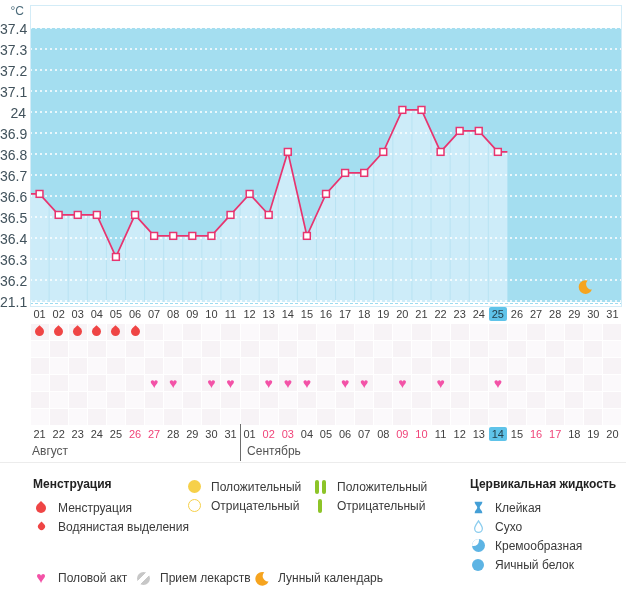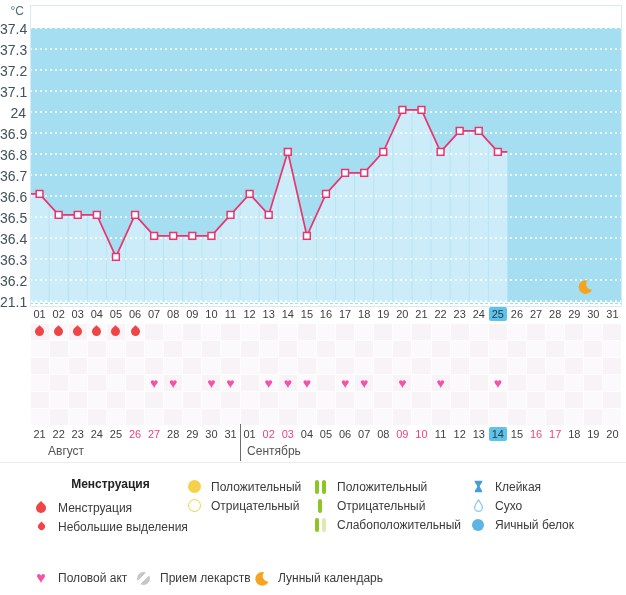--- a/index.html
+++ b/index.html
@@ -399,21 +399,21 @@
       <div class="cell" style="left: 477.92px; top: 85.5px; width: 18.1px; height: 16px;"></div>
       <div class="cell alt" style="left: 497.02px; top: 85.5px; width: 18.1px; height: 16px;"></div>
       <div class="cell" style="left: 516.11px; top: 85.5px; width: 18.1px; height: 16px;"></div>
       <div class="cell alt" style="left: 535.21px; top: 85.5px; width: 18.1px; height: 16px;"></div>
       <div class="cell" style="left: 554.31px; top: 85.5px; width: 18.1px; height: 16px;"></div>
       <div class="cell alt" style="left: 573.4px; top: 85.5px; width: 18.1px; height: 16px;"></div>
     </div>
 
   <div id="calendar">
     <div id="month-divider" style="left: 210.065px;"></div>
-    <div class="month" id="month-0" style="left: 18px;">Август</div>
+    <div class="month" id="month-0" style="left: 2px;">Август</div>
     <div class="month" id="month-1" style="left: 217.065px;">Сентябрь</div>
   <div class="cal-date" style="left: 0px; width: 19.0968px;">21</div>
       <div class="cal-date" style="left: 19.0968px; width: 19.0968px;">22</div>
       <div class="cal-date" style="left: 38.1935px; width: 19.0968px;">23</div>
       <div class="cal-date" style="left: 57.2903px; width: 19.0968px;">24</div>
       <div class="cal-date" style="left: 76.3871px; width: 19.0968px;">25</div>
       <div class="cal-date weekend" style="left: 95.4839px; width: 19.0968px;">26</div>
       <div class="cal-date weekend" style="left: 114.581px; width: 19.0968px;">27</div>
       <div class="cal-date" style="left: 133.677px; width: 19.0968px;">28</div>
       <div class="cal-date" style="left: 152.774px; width: 19.0968px;">29</div>
@@ -437,34 +437,34 @@
       <div class="cal-date weekend" style="left: 496.516px; width: 19.0968px;">16</div>
       <div class="cal-date weekend" style="left: 515.613px; width: 19.0968px;">17</div>
       <div class="cal-date" style="left: 534.71px; width: 19.0968px;">18</div>
       <div class="cal-date" style="left: 553.806px; width: 19.0968px;">19</div>
       <div class="cal-date" style="left: 572.903px; width: 19.0968px;">20</div>
     </div>
 
   <div id="legend-separator"></div>
 
   <div id="legend">
-    <div class="lg-col" style="left:33px;text-align:center;">
+    <div class="lg-col" style="left:33px;">
       <div class="lg-title">Менструация</div>
       <div class="lg-items">
           <div class="lg-item">
             <span class="ic ic-drop-large">
               <i></i>
             </span>
             <span>Менструация</span>
           </div>
           <div class="lg-item">
             <span class="ic ic-drop-small">
               <i></i>
             </span>
-            <span>Небольшие выделения</span>
+            <span>Водянистая выделения</span>
           </div>
         </div>
     </div>
     <div class="lg-col" style="left:186px;">
       <div class="lg-items">
           <div class="lg-item">
             <span class="ic ic-circle-filled-yellow">
               <i></i>
             </span>
             <span>Положительный</span>
@@ -489,48 +489,46 @@
             <span>Положительный</span>
           </div>
           <div class="lg-item">
             <span class="ic ic-one-bar">
               <span class="bars">
                 <span class="bar"></span>
               </span>
             </span>
             <span>Отрицательный</span>
           </div>
-          <div class="lg-item">
-            <span class="ic ic-bar-and-pale-bar">
-              <span class="bars">
-                <span class="bar"></span>
-                <span class="bar pale"></span>
-              </span>
-            </span>
-            <span>Слабоположительный</span>
-          </div>
         </div>
     </div>
     <div class="lg-col" style="left:470px;">
+      <div class="lg-title">Цервикальная жидкость</div>
       <div class="lg-items">
           <div class="lg-item">
             <span class="ic ic-sticky">
               <svg width="15" height="15" viewBox="0 0 14 14">
                 <path d="M3.4 1.6 h7.2 c0 2.7 -2.4 3.6 -2.4 5.4 s2.4 2.7 2.4 5.4 H3.4 c0 -2.7 2.4 -3.6 2.4 -5.4 s-2.4 -2.7 -2.4 -5.4 Z" fill="#449fd6"></path>
               </svg>
             </span>
             <span>Клейкая</span>
           </div>
           <div class="lg-item">
             <span class="ic ic-droplet-outline">
               <svg width="15" height="15" viewBox="0 0 14 14">
                 <path d="M7 1.8 C5.6 3.9 3.4 6.6 3.4 8.9 a3.6 3.6 0 0 0 7.2 0 C10.6 6.6 8.4 3.9 7 1.8 Z" fill="#fff" stroke="#8ccdee" stroke-width="1.2"></path>
               </svg>
             </span>
             <span>Сухо</span>
+          </div>
+          <div class="lg-item">
+            <span class="ic ic-creamy">
+              <i></i>
+            </span>
+            <span>Кремообразная</span>
           </div>
           <div class="lg-item">
             <span class="ic ic-circle-filled-blue">
               <i></i>
             </span>
             <span>Яичный белок</span>
           </div>
         </div>
     </div>
     <div id="legend-footer" style="position:absolute;left:0;top:92px;width:626px;height:18px;">

